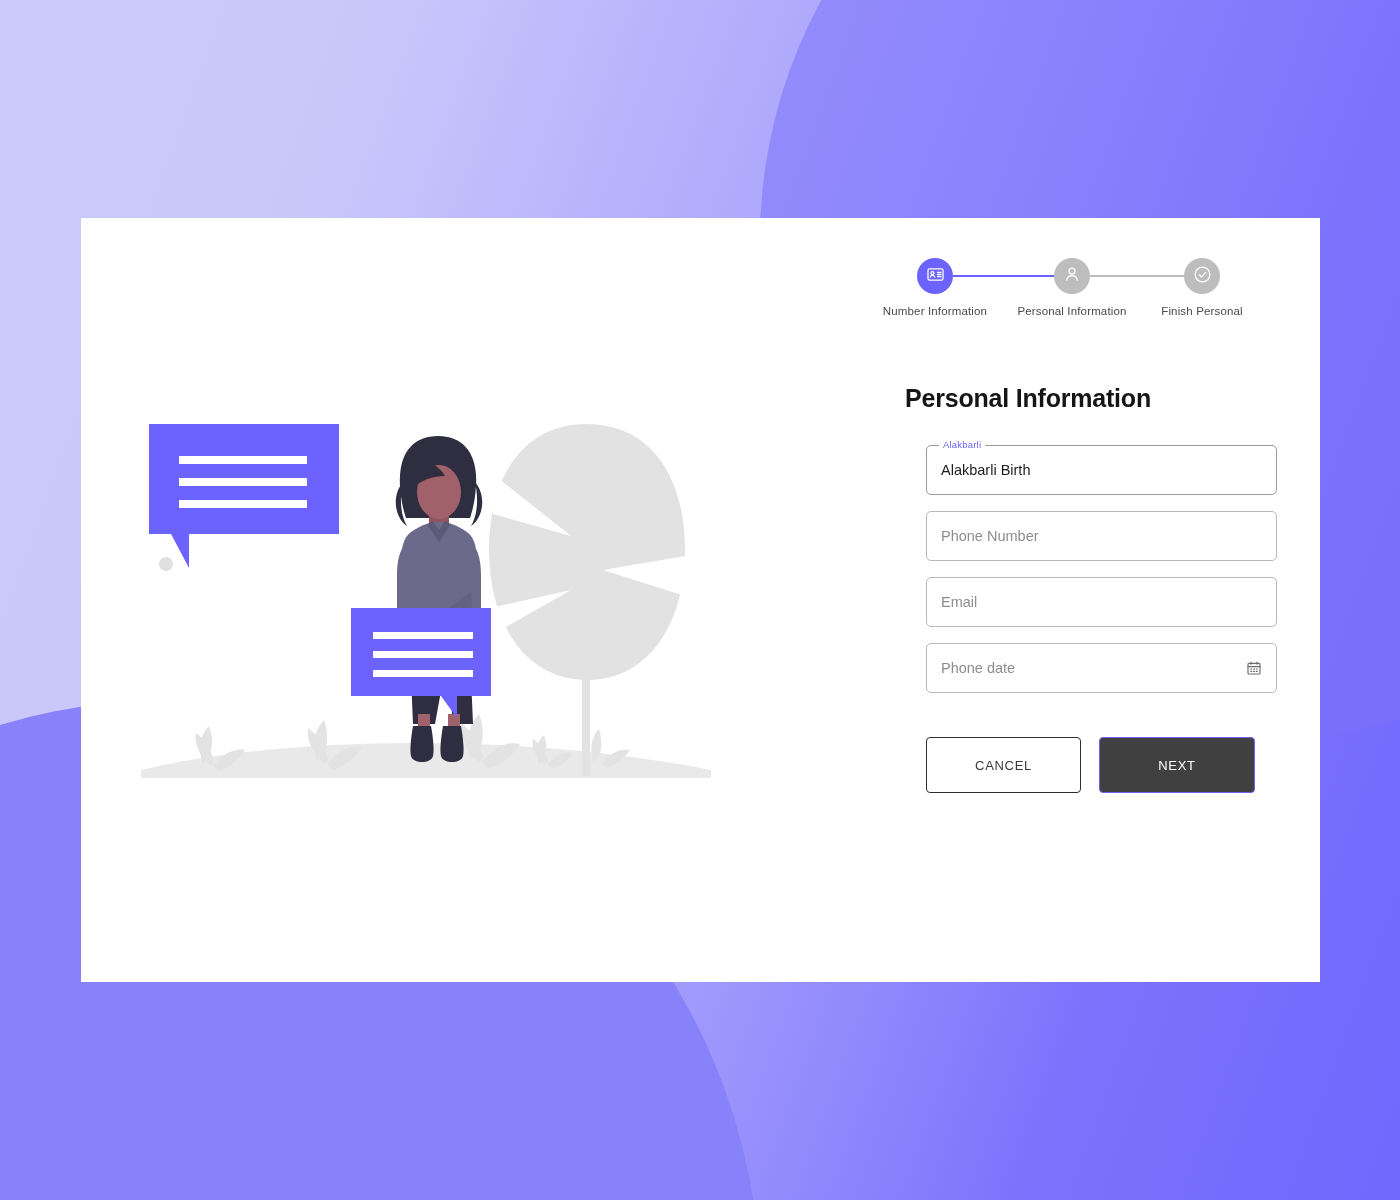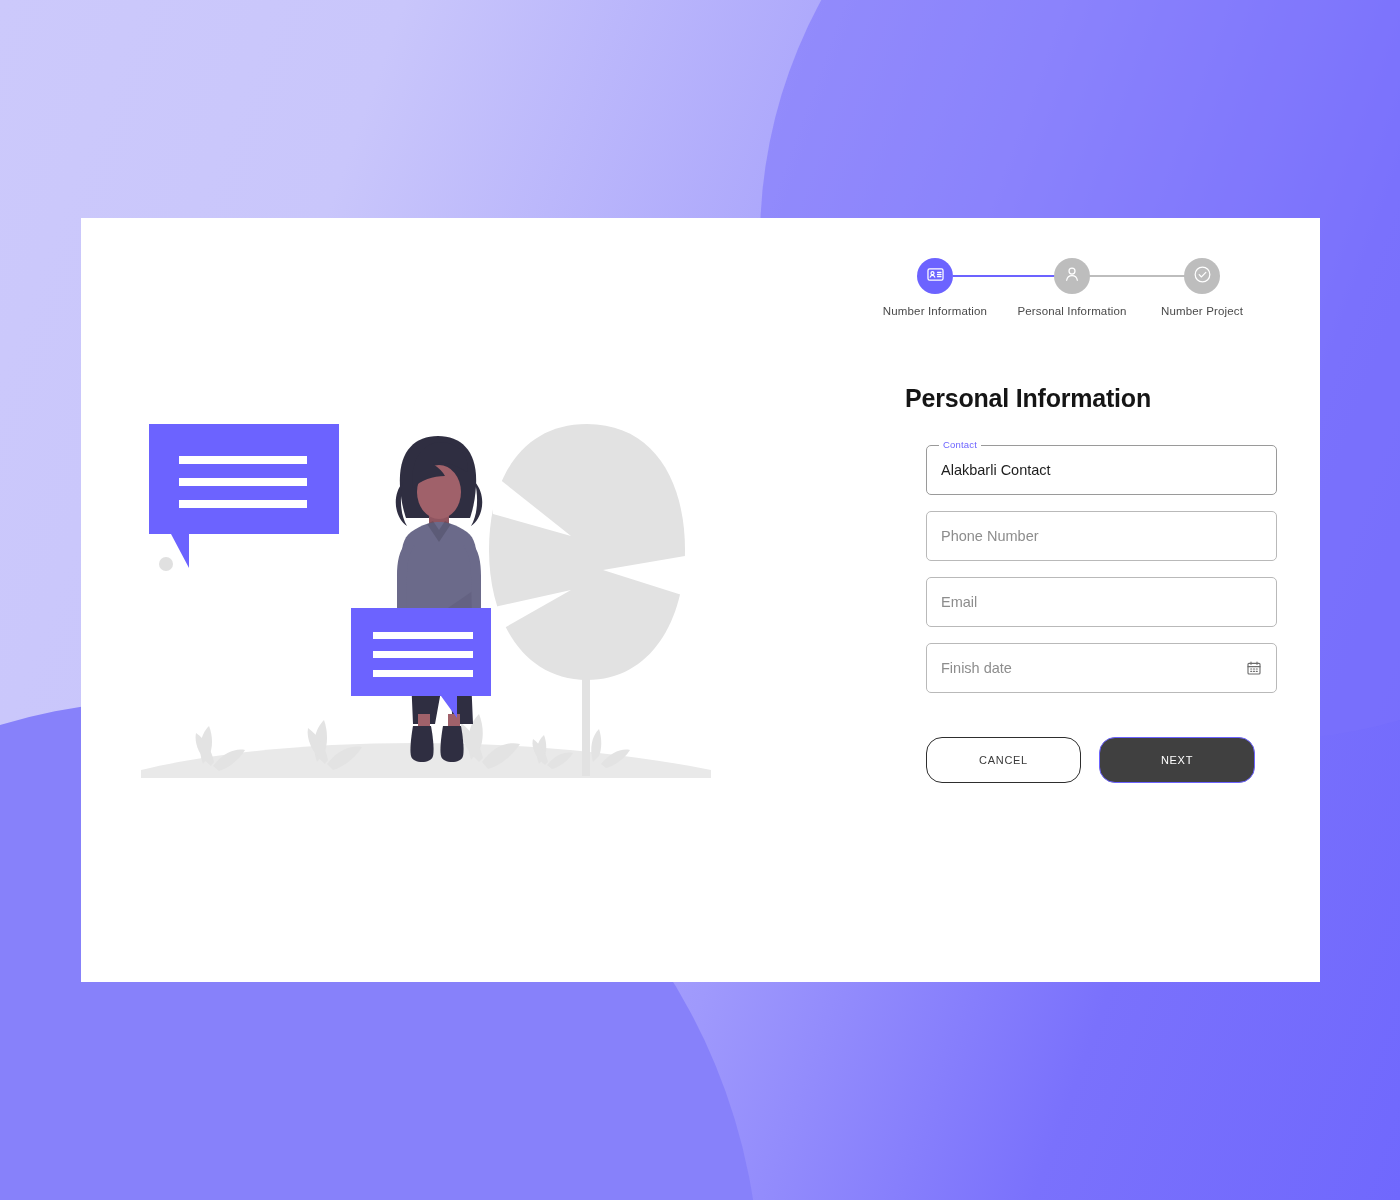--- a/index.html
+++ b/index.html
@@ -183,23 +183,23 @@
   }
 
   
   .actions {
     margin-top: 44px;
     margin-left: 101px;
     display: flex;
     gap: 18px;
   }
   .btn {
-    height: 46px;
-    border-radius: 16px;
-    font-size: 11px;
+    height: 56px;
+    border-radius: 4px;
+    font-size: 13px;
     letter-spacing: .7px;
     display: flex;
     align-items: center;
     justify-content: center;
     cursor: pointer;
     font-family: "Liberation Sans", sans-serif;
   }
   .btn-cancel {
     width: 166px;
     background: #ffffff;
@@ -345,47 +345,47 @@
 
       <div class="step step-3">
         <div class="step-circle inactive">
           <span>
             <svg width="21" height="21" viewBox="0 0 24 24" fill="none" stroke="#ffffff" stroke-width="1.4" stroke-linecap="round" stroke-linejoin="round">
               <circle cx="12" cy="12" r="8.4"></circle>
               <path d="M8.2 12.2l2.6 2.6 5-5.2"></path>
             </svg>
           </span>
         </div>
-        <div class="step-label">Number Project</div>
+        <div class="step-label">Finish Personal</div>
       </div>
     </div>
 
     <div class="form-title">Personal Information</div>
 
     <div class="fields">
 
       <div class="field filled">
         <div class="field-box"></div>
-        <span class="float-label">Contact</span>
-        <span class="field-value">Alakbarli Contact</span>
+        <span class="float-label">Alakbarli</span>
+        <span class="field-value">Alakbarli Birth</span>
       </div>
 
       <div class="field">
         <div class="field-box"></div>
         <span class="field-placeholder">Phone Number</span>
       </div>
 
       <div class="field">
         <div class="field-box"></div>
         <span class="field-placeholder">Email</span>
       </div>
 
       <div class="field">
         <div class="field-box"></div>
-        <span class="field-placeholder">Finish date</span>
+        <span class="field-placeholder">Phone date</span>
         <span class="field-icon">
           <svg width="16" height="16" viewBox="0 0 24 24" fill="none" stroke="#6d6d6d" stroke-width="1.7" stroke-linecap="round" stroke-linejoin="round">
             <rect x="3" y="5" width="18" height="16" rx="1.5"></rect>
             <line x1="3" y1="10" x2="21" y2="10"></line>
             <line x1="7.5" y1="3" x2="7.5" y2="6.5"></line>
             <line x1="16.5" y1="3" x2="16.5" y2="6.5"></line>
             <line x1="7" y1="13.5" x2="8.6" y2="13.5"></line>
             <line x1="11.2" y1="13.5" x2="12.8" y2="13.5"></line>
             <line x1="15.4" y1="13.5" x2="17" y2="13.5"></line>
             <line x1="7" y1="17" x2="8.6" y2="17"></line>

